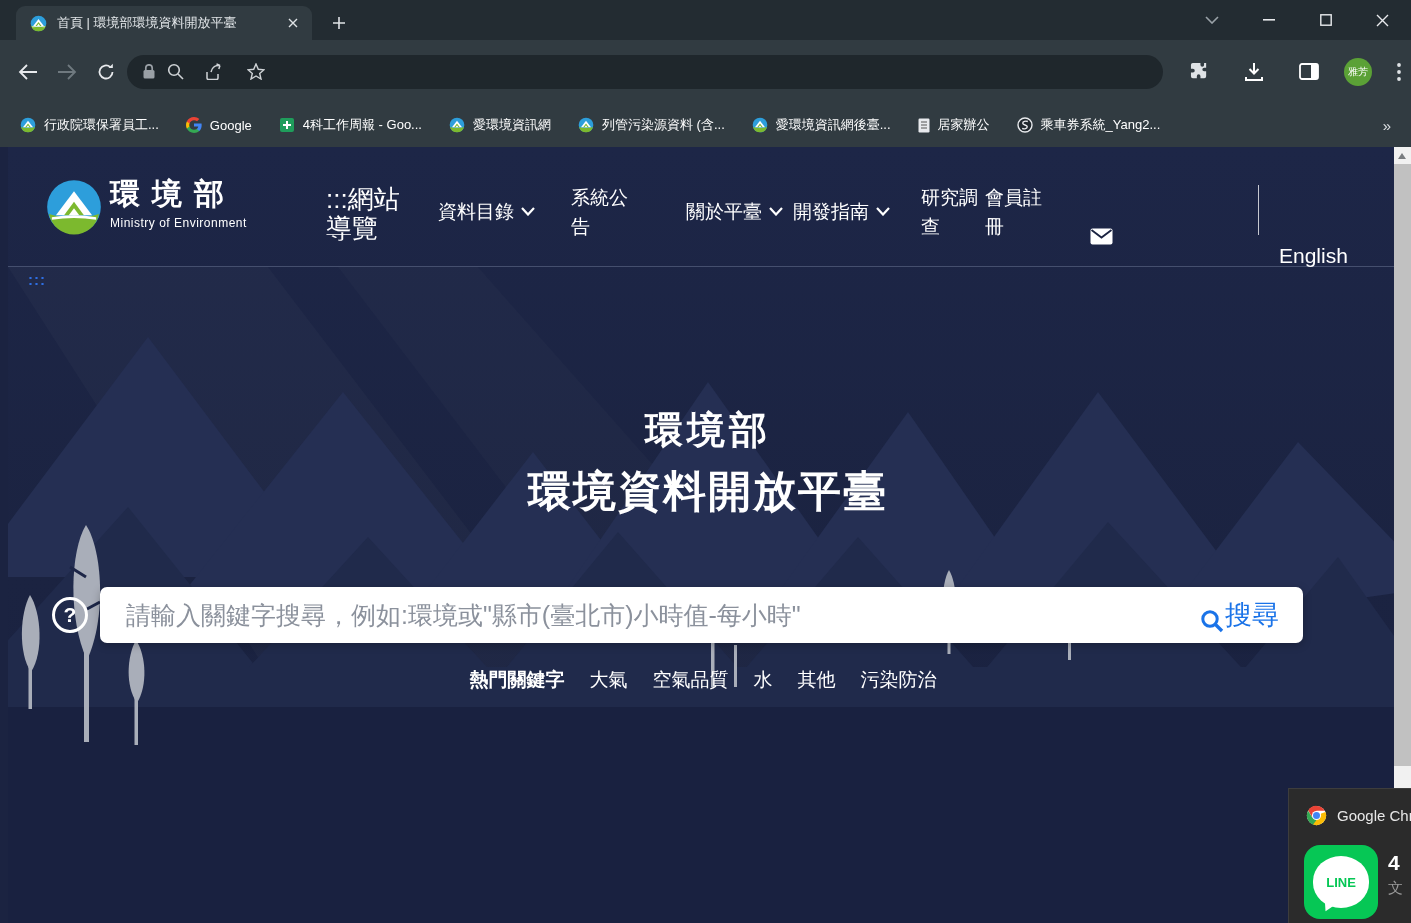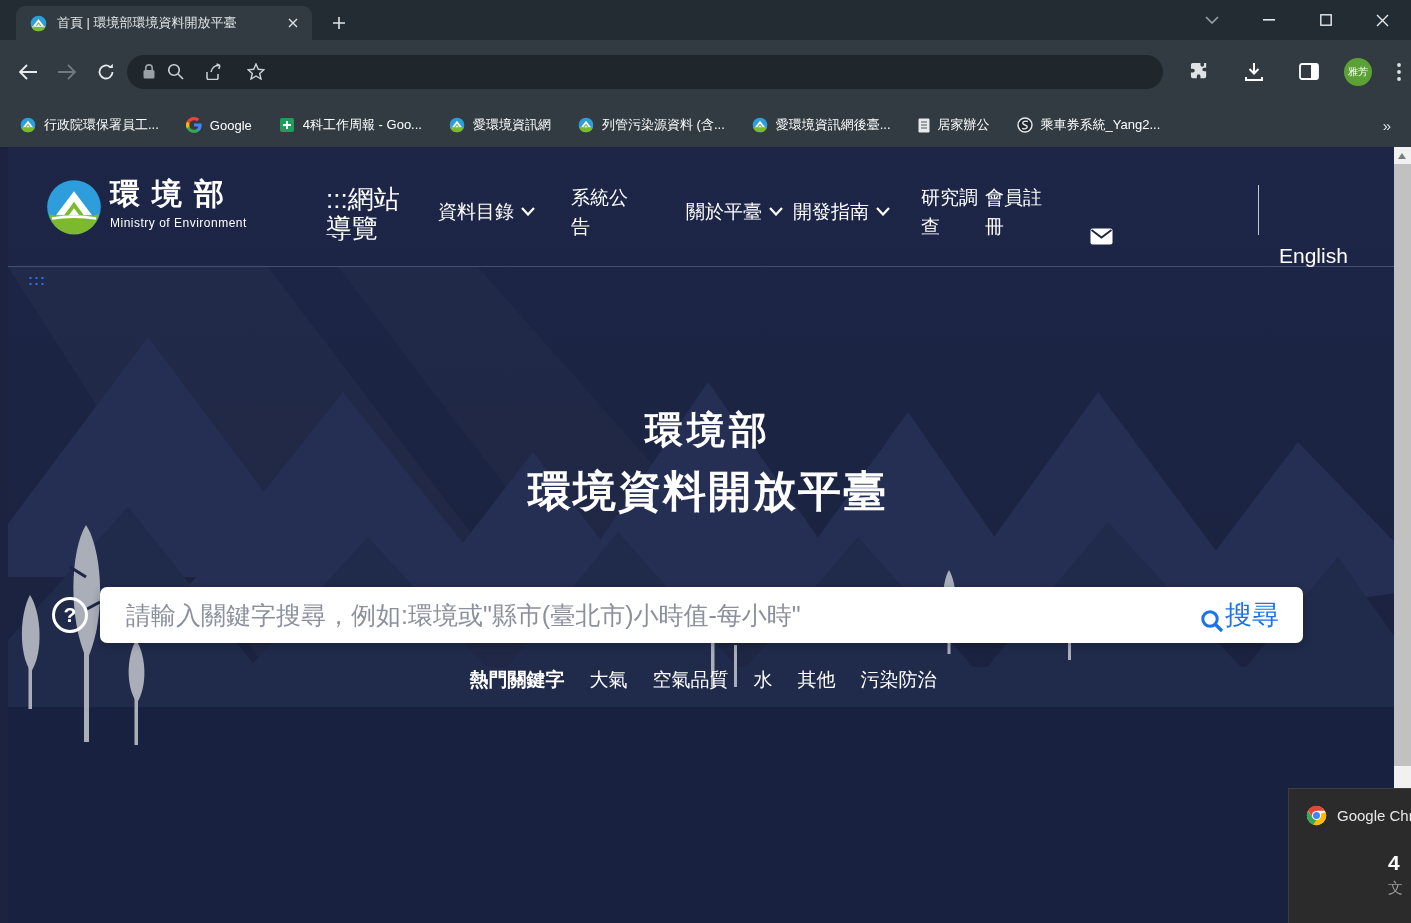--- a/index.html
+++ b/index.html
@@ -451,15 +451,20 @@
         <circle cx="12" cy="12" r="11" fill="#fff"></circle>
         <path d="M12 1 A11 11 0 0 1 21.5 6.5 L12 6.5 Z M12 1 A11 11 0 0 0 2.5 6.3 L7 14 L12 6.5 Z" fill="#ea4335"></path>
         <path d="M2.4 6.5 A11 11 0 0 0 9.5 22.7 L13.5 15.5 L7 14 Z" fill="#34a853"></path>
         <path d="M21.6 6.6 A11 11 0 0 1 9.6 22.7 L13.7 15.4 L17 9 Z" fill="#fbbc05" transform="rotate(8 12 12)"></path>
         <circle cx="12" cy="12" r="5.2" fill="#fff"></circle>
         <circle cx="12" cy="12" r="4" fill="#4285f4"></circle>
       </svg>
     </span>
     <span class="toast-app">Google Chr</span>
   </div>
+  <span class="lineicon">
+    <span class="linebubble">
+        <span class="linetext">LINE</span>
+      </span>
+  </span>
   <span class="toast-big">4</span>
   <span class="toast-small">文</span>
 </div>
 
 </body></html>

